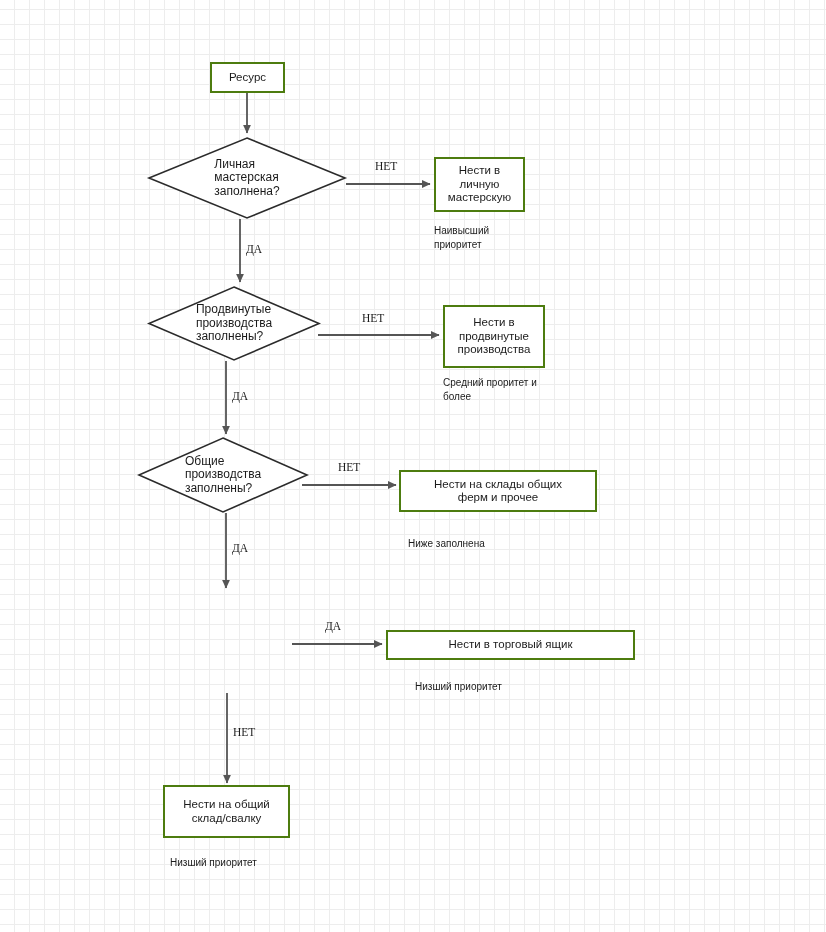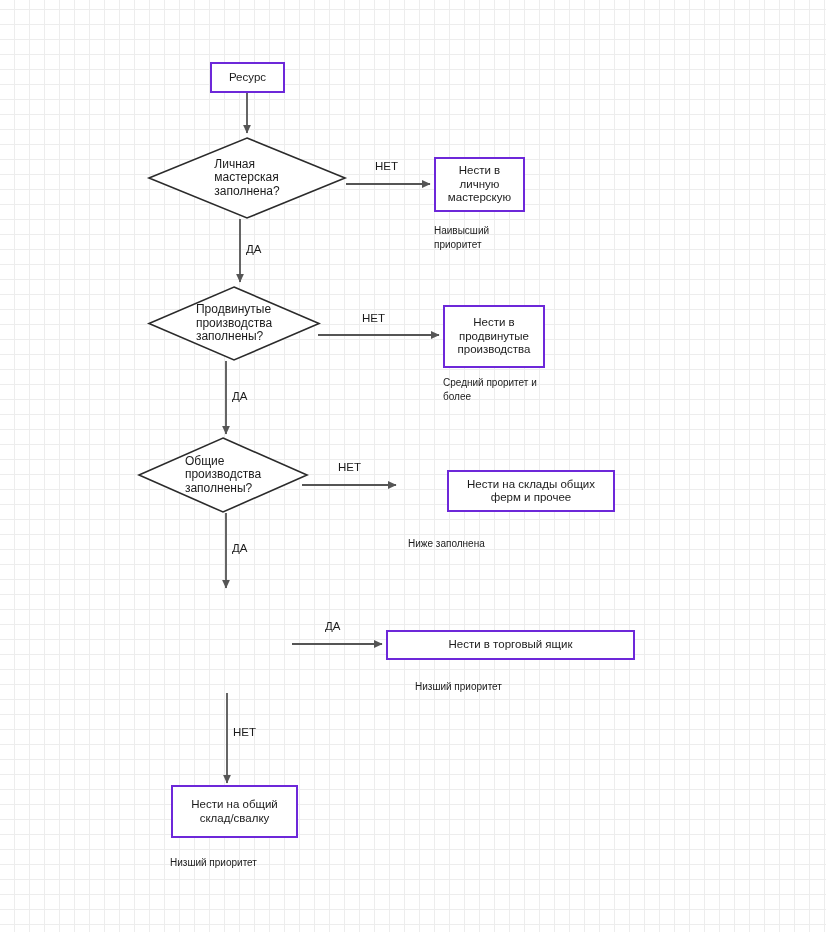--- a/index.html
+++ b/index.html
@@ -16,21 +16,21 @@
       linear-gradient(to right, #ededed 1px, transparent 1px),
       linear-gradient(to bottom, #ededed 1px, transparent 1px);
     background-size:15px 15px;
     background-position:-1px 9px;
     pointer-events:none;
   }
   #chart{position:absolute;left:0;top:0;width:826px;height:932px;}
   .node{position:absolute;box-sizing:border-box;}
   .boxnode{
     background:#ffffff;
-    border:2px solid #6d28d9;
+    border:2px solid #4d7c0f;
     display:flex;align-items:center;justify-content:center;
     text-align:center;
     color:#1b1b1b;
     font-size:11.5px;
     line-height:13.5px;
     white-space:pre-line;
     z-index:3;
   }
   .diamond-wrap{position:absolute;z-index:3;}
   .diamond-wrap svg{position:absolute;left:0;top:0;overflow:visible;}
@@ -46,20 +46,21 @@
     color:#1b1b1b;
     font-size:10px;line-height:13.5px;
     white-space:pre-line;
     z-index:3;
   }
   .edgelabel{
     position:absolute;
     color:#1b1b1b;
     font-size:11.5px;line-height:13px;
     z-index:4;
+    font-family:Liberation Serif, serif;
   }
   #edges{position:absolute;left:0;top:0;width:826px;height:932px;z-index:2;}
 </style>
 </head>
 <body>
 
 <div id="grid"></div>
 
 <div id="chart">
 
@@ -137,40 +138,40 @@
 
   <div class="diamond-wrap" style="left:138px;top:437px;width:170px;height:76px;">
     <svg width="170" height="76" viewBox="0 0 170 76">
       <polygon points="85,1 169,38 85,75 1,38" fill="#ffffff" stroke="#2b2b2b" stroke-width="1.6"></polygon>
     </svg>
     <div class="diamond-label">Общие
 производства
 заполнены?</div>
   </div>
 
-  <div class="node boxnode" style="left:399px;top:470px;width:168px;height:42px;margin-left:48px;">
+  <div class="node boxnode" style="left:399px;top:470px;width:198px;height:42px;">
     <span>Нести на склады общих
 ферм и прочее</span>
   </div>
 
   <div class="caption" style="left:408px;top:537px;width:160px;">Ниже заполнена</div>
 
   <div class="edgelabel" style="left:338px;top:461px;">НЕТ</div>
   <div class="edgelabel" style="left:232px;top:542px;">ДА</div>
 
 
   <div class="node boxnode" style="left:386px;top:630px;width:249px;height:30px;">
     <span>Нести в торговый ящик</span>
   </div>
 
   <div class="caption" style="left:415px;top:680px;width:180px;">Низший приоритет</div>
 
   <div class="edgelabel" style="left:325px;top:620px;">ДА</div>
   <div class="edgelabel" style="left:233px;top:726px;">НЕТ</div>
 
-  <div class="node boxnode" style="left:163px;top:785px;width:127px;height:53px;margin-left:8px;">
+  <div class="node boxnode" style="left:163px;top:785px;width:127px;height:53px;">
     <span>Нести на общий
 склад/свалку</span>
   </div>
 
   <div class="caption" style="left:170px;top:856px;width:180px;">Низший приоритет</div>
 
 </div>
 
 </body></html>

